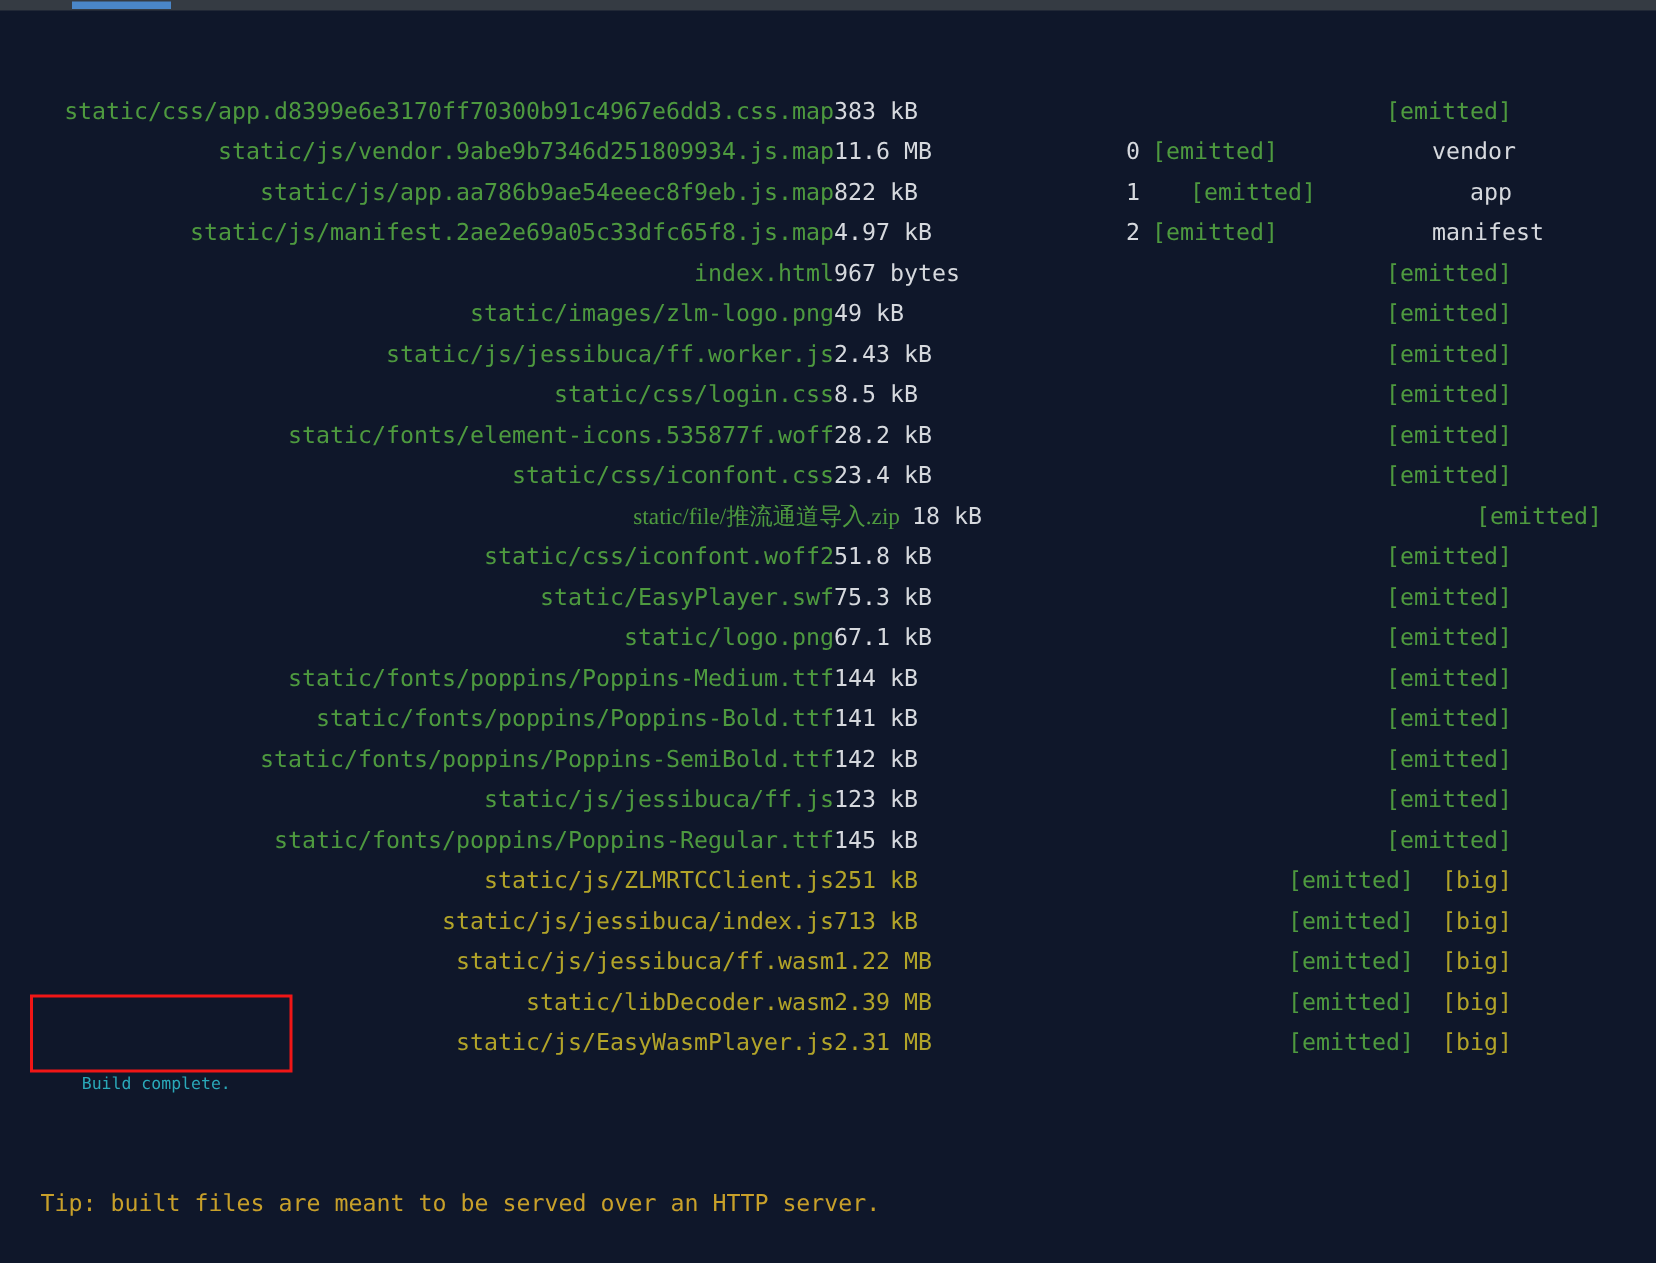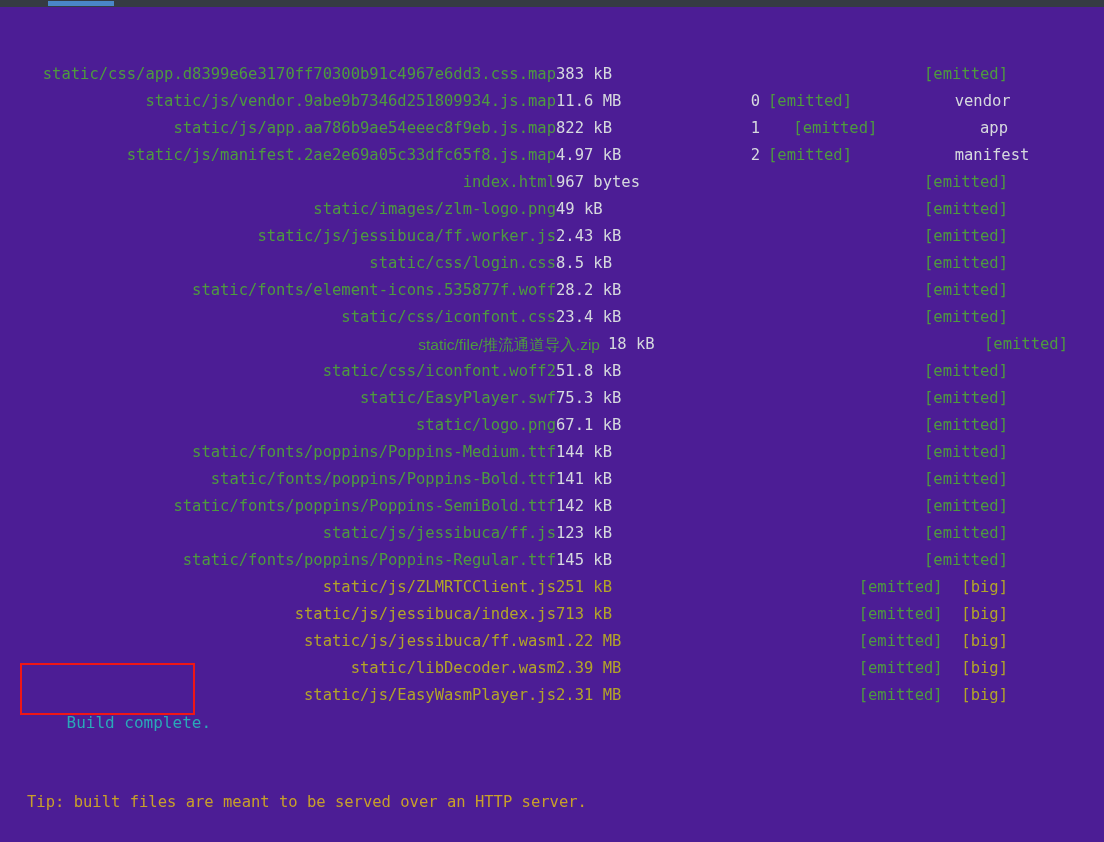--- a/index.html
+++ b/index.html
@@ -12,21 +12,21 @@
     width: 1104px;
     height: 842px;
     overflow: hidden;
     font-family: "DejaVu Sans Mono", "Liberation Mono", monospace;
   }
 
   #terminal {
     position: relative;
     width: 1104px;
     height: 842px;
-    background: #4c1d95;
+    background: #0f172a;
     box-sizing: border-box;
   }
 
   
   #tabstrip {
     position: absolute;
     top: 0; left: 0;
     width: 1104px;
     height: 7px;
     background: #353b43;
@@ -89,21 +89,21 @@
     left: 768px;
     width: 240px;
     text-align: right;
     white-space: pre;
   }
   
   .asset-row.wide .col-name { width: 600px; }
   .asset-row.wide .col-size { left: 608px; width: 118px; }
   .asset-row.wide .col-status { left: 828px; }
 
-  .cjk { font-family: Liberation Sans, sans-serif; }
+  .cjk { font-family: Liberation Serif, serif; }
 
   
   .c-green   { color: #4e9a3f; }
   .c-emitted { color: #4e9a3f; }
   .c-white   { color: #d6d9de; }
   .c-big     { color: #b2a429; }
   .c-cyan    { color: #2aa8b8; }
   .c-gold    { color: #c8a02a; margin-top: 28px; }
 
   .blank { height: 27px; }
@@ -115,21 +115,21 @@
     top: 663px;
     width: 175px;
     height: 52px;
     border: 2px solid #f01616;
     box-sizing: border-box;
   }
   #build-text {
     position: absolute;
     left: 28px;
     top: 682px;
-    font-size: 16px;
+    font-size: 11px;
     line-height: 27px;
     white-space: pre;
   }
 
   #tips {
     position: absolute;
     left: 27px;
     top: 735px;
     font-size: 15.5px;
     line-height: 27px;

